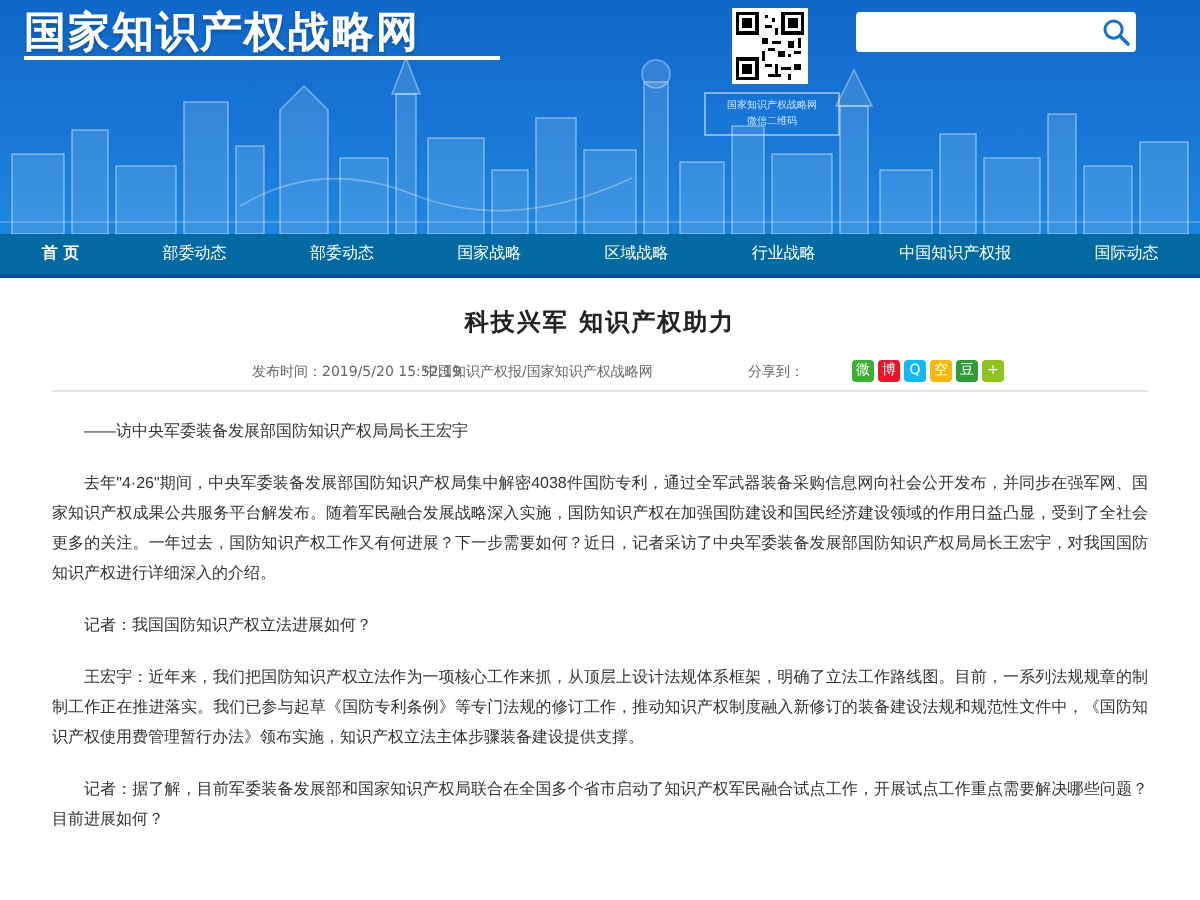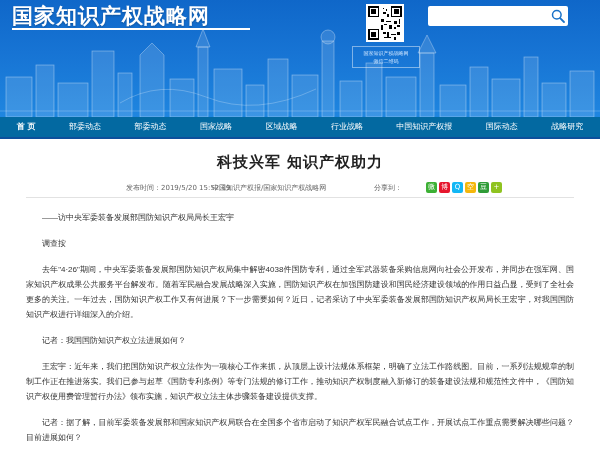--- a/index.html
+++ b/index.html
@@ -96,21 +96,21 @@
     line-height:22px;
     cursor:pointer;
     white-space:nowrap;
   }
   .nav-item:first-child { color:#ffffff; font-weight:bold; }
 
   
   .article { padding:14px 26px 0 26px; }
   .title {
     text-align:center;
-    font-size:15px;
+    font-size:12px;
     font-weight:bold;
     color:#222;
     font-family:"DejaVu Sans", sans-serif;
     letter-spacing:1px;
     margin-bottom:10px;
   }
   .meta {
     position:relative;
     height:16px;
     border-bottom:1px solid #e2e2e2;
@@ -236,21 +236,20 @@
 
 <div class="nav">
   <div class="nav-item">首 页</div>
   <div class="nav-item">部委动态</div>
   <div class="nav-item">部委动态</div>
   <div class="nav-item">国家战略</div>
   <div class="nav-item">区域战略</div>
   <div class="nav-item">行业战略</div>
   <div class="nav-item">中国知识产权报</div>
   <div class="nav-item">国际动态</div>
-  <div class="nav-item">战略研究</div>
 </div>
 
 <div class="article">
 
   <div class="title">科技兴军 知识产权助力</div>
 
   <div class="meta">
     <span class="meta-time">
       <span>发布时间：</span><span>2019/5/20 15:52:19</span>
     </span>
@@ -261,20 +260,19 @@
       <i style="background:#e6162d">博</i>
       <i style="background:#12b7f5">Q</i>
       <i style="background:#f5b70b">空</i>
       <i style="background:#2f9c37">豆</i>
       <i style="background:#8fc320">+</i>
     </span>
   </div>
 
   <div class="body-text">
     <p class="sub-head">——访中央军委装备发展部国防知识产权局局长王宏宇</p>
-    <p class="indent">调查按</p>
     <p class="indent">去年"4·26"期间，中央军委装备发展部国防知识产权局集中解密4038件国防专利，通过全军武器装备采购信息网向社会公开发布，并同步在强军网、国家知识产权成果公共服务平台解发布。随着军民融合发展战略深入实施，国防知识产权在加强国防建设和国民经济建设领域的作用日益凸显，受到了全社会更多的关注。一年过去，国防知识产权工作又有何进展？下一步需要如何？近日，记者采访了中央军委装备发展部国防知识产权局局长王宏宇，对我国国防知识产权进行详细深入的介绍。</p>
     <p class="q">记者：我国国防知识产权立法进展如何？</p>
     <p class="indent">王宏宇：近年来，我们把国防知识产权立法作为一项核心工作来抓，从顶层上设计法规体系框架，明确了立法工作路线图。目前，一系列法规规章的制制工作正在推进落实。我们已参与起草《国防专利条例》等专门法规的修订工作，推动知识产权制度融入新修订的装备建设法规和规范性文件中，《国防知识产权使用费管理暂行办法》领布实施，知识产权立法主体步骤装备建设提供支撑。</p>
     <p class="q">记者：据了解，目前军委装备发展部和国家知识产权局联合在全国多个省市启动了知识产权军民融合试点工作，开展试点工作重点需要解决哪些问题？目前进展如何？</p>
 
   </div>
 </div>
 
 </body></html>

